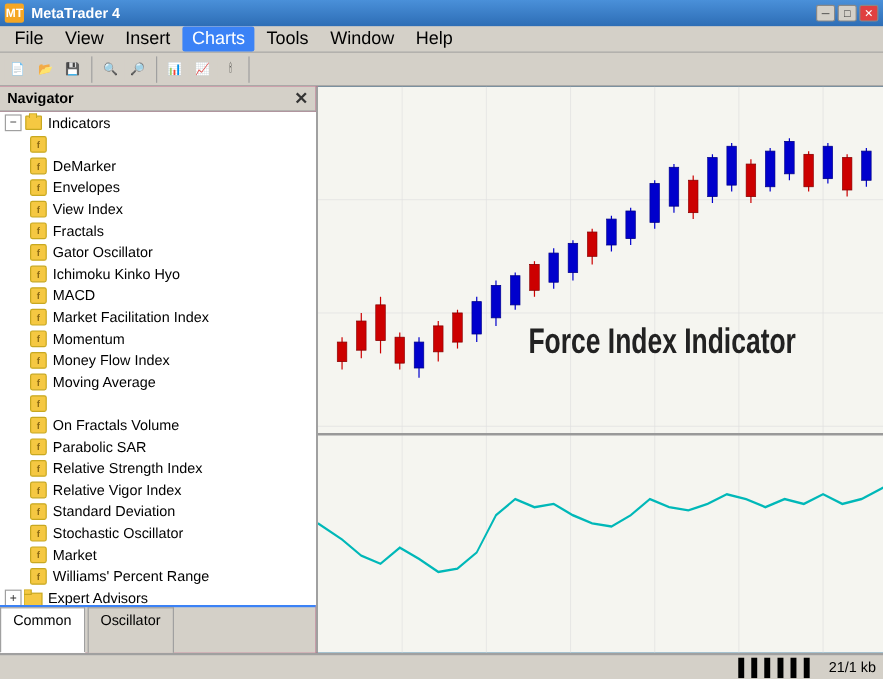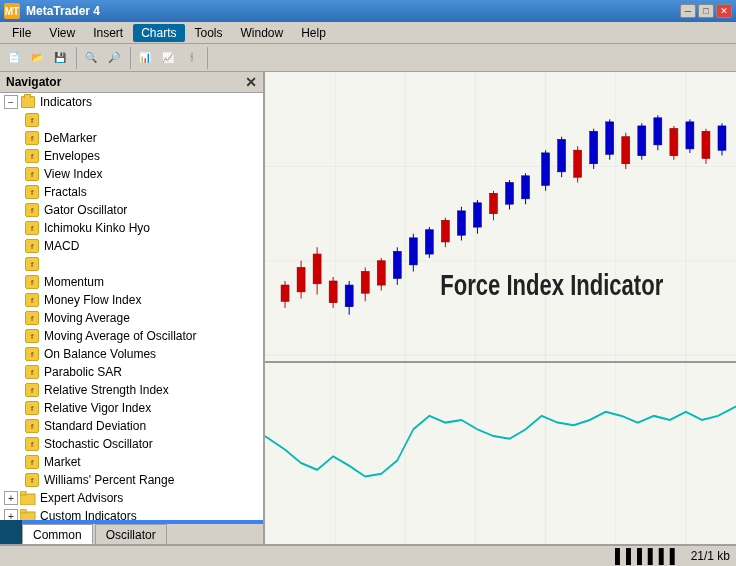--- a/index.html
+++ b/index.html
@@ -66,25 +66,25 @@
       background: #d4d0c8;
       height: 22px;
       display: flex;
       align-items: center;
       padding: 0 4px;
       border-bottom: 1px solid #a0a0a0;
       gap: 2px;
     }
     .menu-item {
       padding: 2px 8px;
-      font-size: 12px;
+      font-size: 15px;
       cursor: pointer;
       border-radius: 2px;
     }
-    .menu-item.active { background: #0369a1; color: white; }
+    .menu-item.active { background: #3b82f6; color: white; }
 
     
     .toolbar {
       background: #d4d0c8;
       height: 28px;
       border-bottom: 1px solid #a0a0a0;
       display: flex;
       align-items: center;
       padding: 2px 4px;
       gap: 2px;
@@ -113,21 +113,21 @@
     
     .main-layout {
       display: flex;
       height: calc(566px - 22px - 22px - 28px - 22px);
       
     }
 
     
     .navigator {
       width: 265px;
-      background: #0c4a6e;
+      background: #be185d;
       border-right: 2px solid #a0a0a0;
       display: flex;
       flex-direction: column;
       height: 100%;
     }
     .navigator-header {
       background: #d4d0c8;
       padding: 3px 6px;
       display: flex;
       justify-content: space-between;
@@ -216,25 +216,24 @@
       justify-content: center;
       font-size: 10px;
       margin-right: 2px;
       cursor: pointer;
       flex-shrink: 0;
       color: #333;
     }
 
     
     .navigator-tabs {
-      border-top: 4px solid #3b82f6;
-      display: flex;
-      background: #d4d0c8;
-      height: 24px;
-      margin-left: 22px;
+      border-top: 2px solid #3b82f6;
+      display: flex;
+      background: #d4d0c8;
+      height: 40px;
     }
     .nav-tab {
       padding: 3px 10px;
       font-size: 12px;
       cursor: pointer;
       border: 1px solid #a0a0a0;
       border-bottom: none;
       margin-right: 2px;
       background: #d4d0c8;
       position: relative;
@@ -398,20 +397,21 @@
       <div class="nav-item nav-item-indent">
         <div class="nav-icon">
             <div class="indicator-icon">f</div>
           </div>
         <span>MACD</span>
       </div>
       <div class="nav-item nav-item-indent">
         <div class="nav-icon">
             <div class="indicator-icon">f</div>
           </div>
+        <span>Market Facilitation Index</span>
       </div>
       <div class="nav-item nav-item-indent">
         <div class="nav-icon">
             <div class="indicator-icon">f</div>
           </div>
         <span>Momentum</span>
       </div>
       <div class="nav-item nav-item-indent">
         <div class="nav-icon">
             <div class="indicator-icon">f</div>
@@ -421,27 +421,26 @@
       <div class="nav-item nav-item-indent">
         <div class="nav-icon">
             <div class="indicator-icon">f</div>
           </div>
         <span>Moving Average</span>
       </div>
       <div class="nav-item nav-item-indent">
         <div class="nav-icon">
             <div class="indicator-icon">f</div>
           </div>
-        <span>Moving Average of Oscillator</span>
-      </div>
-      <div class="nav-item nav-item-indent">
-        <div class="nav-icon">
-            <div class="indicator-icon">f</div>
-          </div>
-        <span>On Balance Volumes</span>
+      </div>
+      <div class="nav-item nav-item-indent">
+        <div class="nav-icon">
+            <div class="indicator-icon">f</div>
+          </div>
+        <span>On Fractals Volume</span>
       </div>
       <div class="nav-item nav-item-indent">
         <div class="nav-icon">
             <div class="indicator-icon">f</div>
           </div>
         <span>Parabolic SAR</span>
       </div>
       <div class="nav-item nav-item-indent">
         <div class="nav-icon">
             <div class="indicator-icon">f</div>

